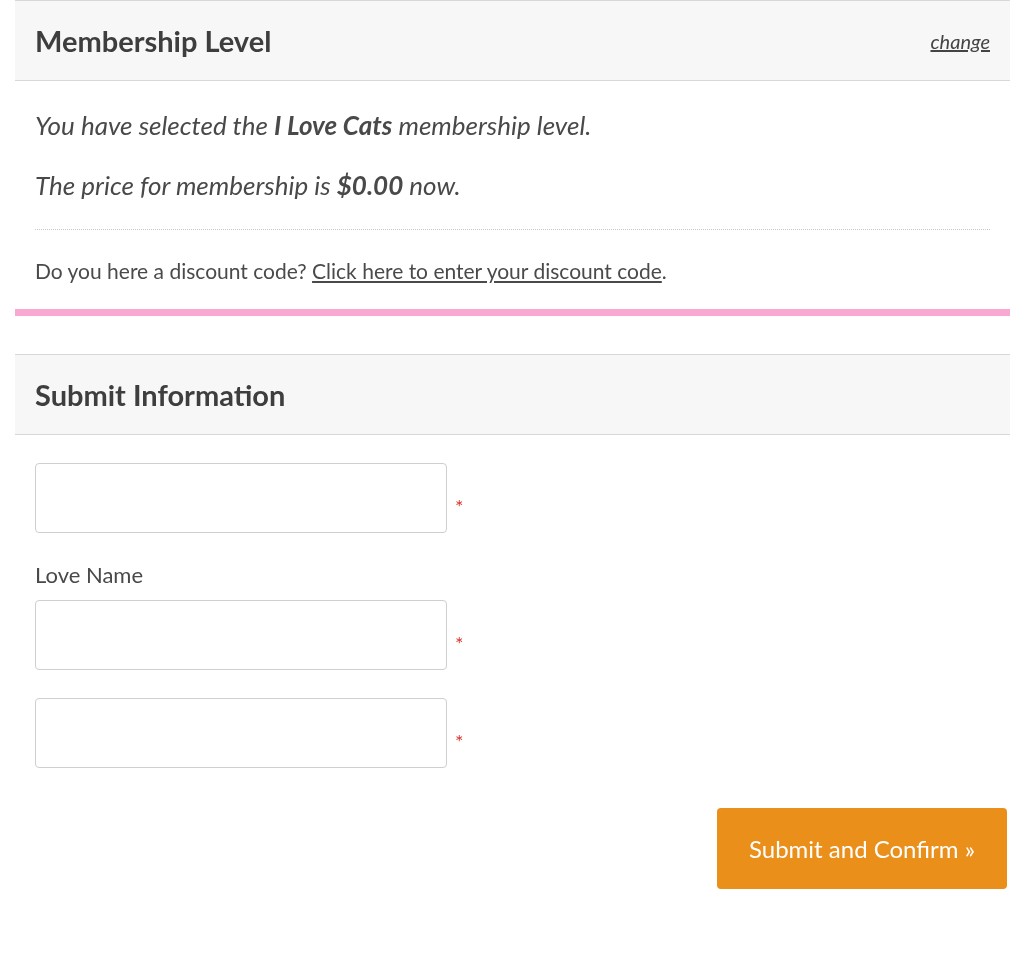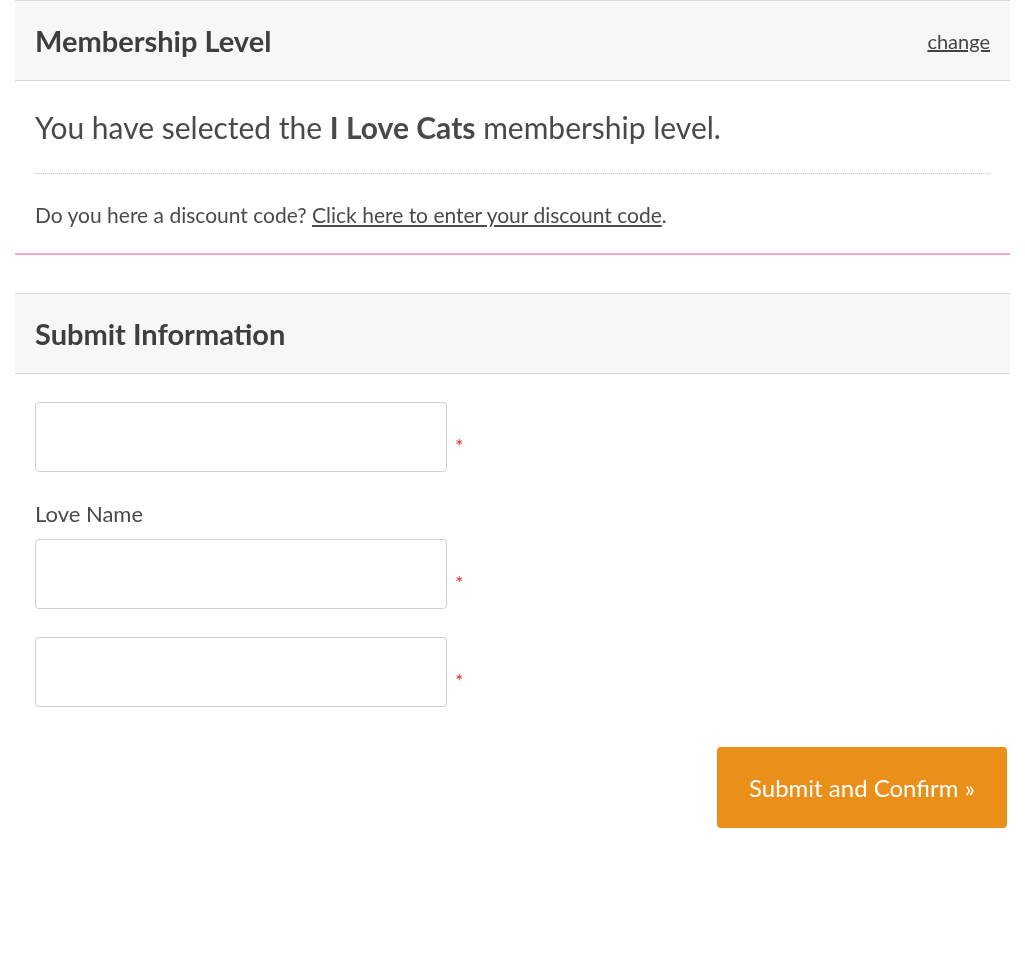--- a/index.html
+++ b/index.html
@@ -5,49 +5,51 @@
   * { box-sizing: border-box; margin: 0; padding: 0; }
   body {
     font-family: "Lato", "Helvetica Neue", Helvetica, Arial, sans-serif;
     color: #444;
     background: #fff;
     padding: 0;
     width: 1025px;
   }
   .section {
     border-top: 1px solid #d8d8d8;
-    border-bottom: 2px solid #f9a8d4;
+    border-bottom: 7px solid #f9a8d4;
     margin: 0 15px;
   }
   .section-header {
     background: #f7f7f7;
     border-bottom: 1px solid #d8d8d8;
     padding: 22px 20px;
     display: flex;
     justify-content: space-between;
     align-items: center;
   }
   .section-header h2 {
     font-size: 29px;
     font-weight: 700;
     color: #3e3e3e;
   }
   .change-link {
+    font-style: italic;
     font-size: 20px;
     color: #444;
     text-decoration: underline;
     cursor: pointer;
   }
   .section-body {
     padding: 28px 20px 20px 20px;
   }
   .line {
-    font-size: 30px;
+    font-size: 26px;
     color: #494949;
     margin-bottom: 28px;
+    font-style: italic;
   }
   .line strong { font-weight: 700; }
   .dotted-divider {
     border: none;
     border-top: 1px dotted #c8c8c8;
     margin: 0 0 28px 0;
   }
   .discount-line {
     font-size: 21px;
     color: #4a4a4a;
@@ -106,20 +108,23 @@
 
 <div class="section">
   <div class="section-header">
     <h2>Membership Level</h2>
     <a class="change-link">change</a>
   </div>
   <div class="section-body">
     <p class="line">
       <span>You have selected the </span><strong>I Love Cats</strong><span> membership level.</span>
     </p>
+    <p class="line">
+      <span>The price for membership is </span><strong>$0.00</strong><span> now.</span>
+    </p>
     <hr class="dotted-divider">
     <p class="discount-line">
       <span>Do you here a discount code? </span><a class="discount-link">Click here to enter your discount code</a><span>.</span>
     </p>
   </div>
 </div>
 
 <div class="gap"></div>
 
 <div class="section" style="border-bottom:none;">

